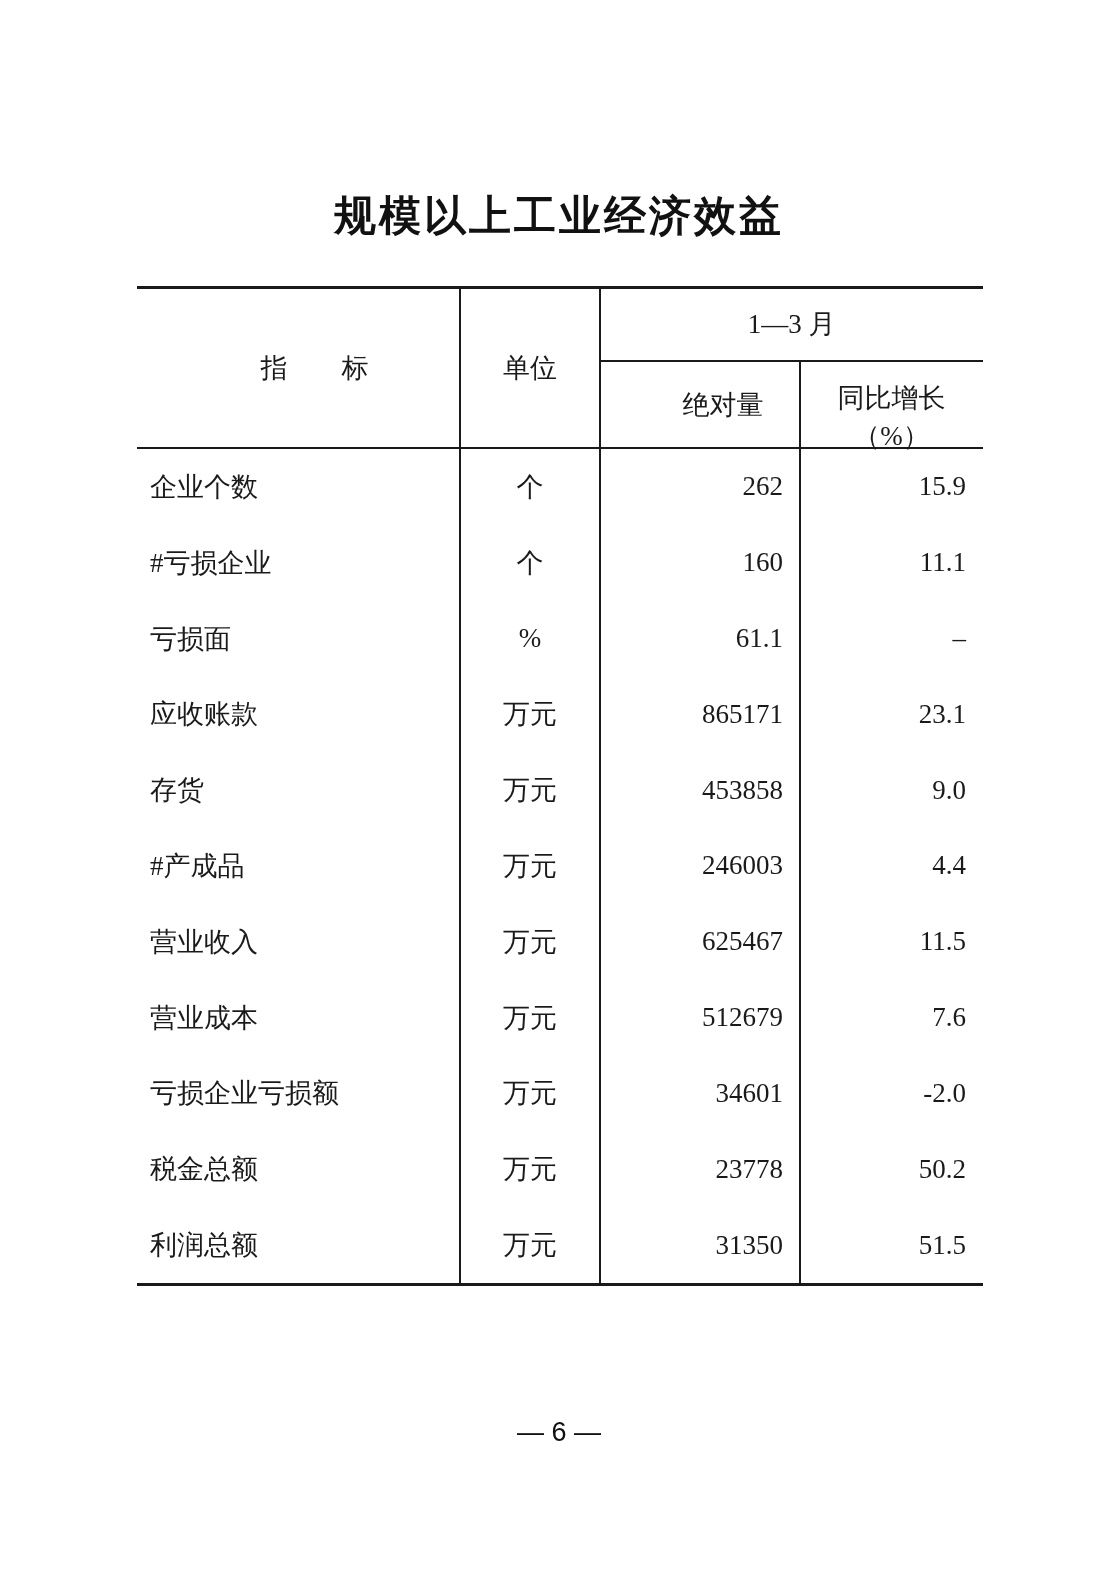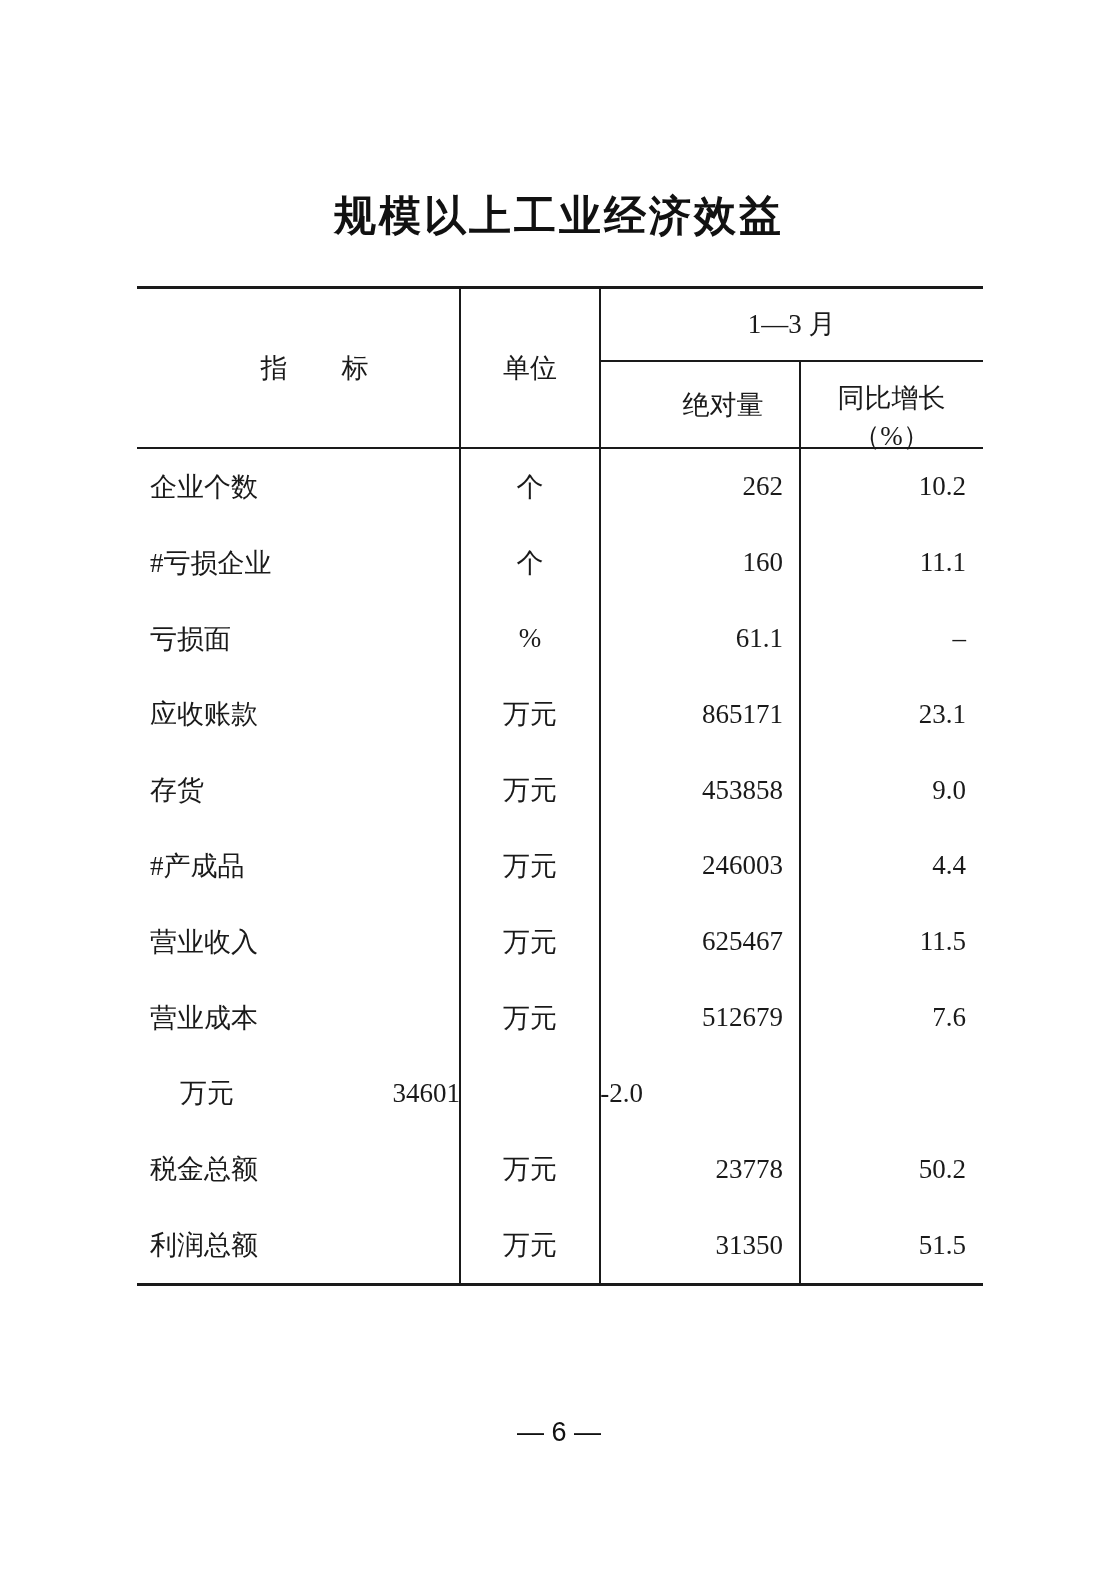--- a/index.html
+++ b/index.html
@@ -109,21 +109,21 @@
     <div class="hcell h-growth">
       <span>同比增长</span>
       <span>（%）</span>
     </div>
 
     <div class="rows">
       <div class="row">
         <div class="c name">企业个数</div>
         <div class="c unit">个</div>
         <div class="c abs">262</div>
-        <div class="c growth">10.2</div>
+        <div class="c growth">15.9</div>
       </div>
       <div class="row">
         <div class="c name">#亏损企业</div>
         <div class="c unit">个</div>
         <div class="c abs">160</div>
         <div class="c growth">11.1</div>
       </div>
       <div class="row">
         <div class="c name">亏损面</div>
         <div class="c unit">%</div>
@@ -154,20 +154,21 @@
         <div class="c abs">625467</div>
         <div class="c growth">11.5</div>
       </div>
       <div class="row">
         <div class="c name">营业成本</div>
         <div class="c unit">万元</div>
         <div class="c abs">512679</div>
         <div class="c growth">7.6</div>
       </div>
       <div class="row">
+        <div class="c name">亏损企业亏损额</div>
         <div class="c unit">万元</div>
         <div class="c abs">34601</div>
         <div class="c growth">-2.0</div>
       </div>
       <div class="row">
         <div class="c name">税金总额</div>
         <div class="c unit">万元</div>
         <div class="c abs">23778</div>
         <div class="c growth">50.2</div>
       </div>

